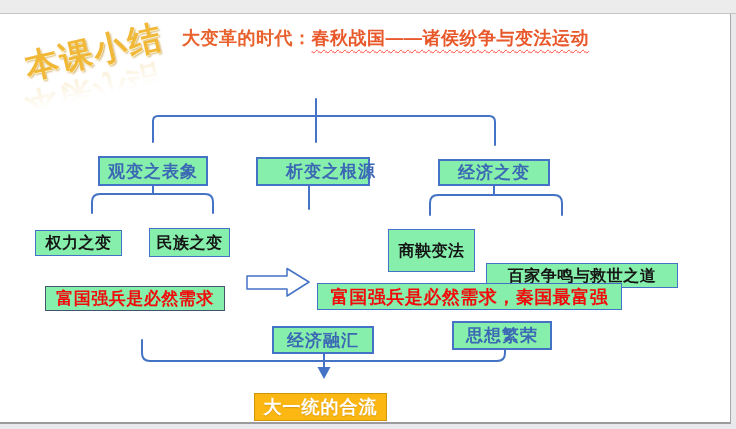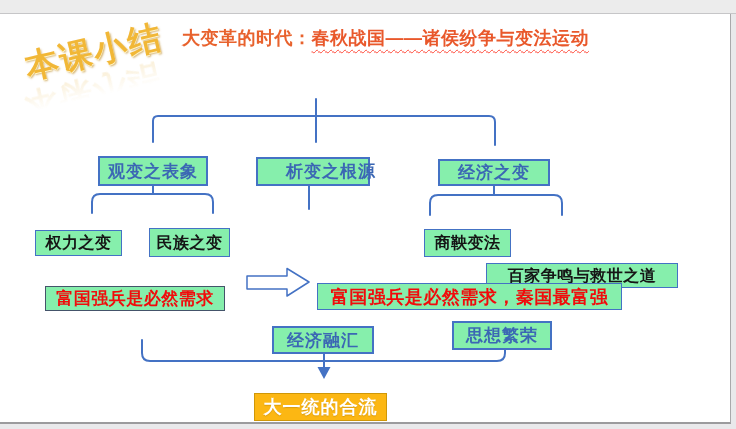--- a/index.html
+++ b/index.html
@@ -103,21 +103,21 @@
 
       <div class="title"><span>大变革的时代：</span><span class="emph">春秋战国——诸侯纷争与变法运动</span></div>
 
 
       <div class="node blue-node" style="left:98px;top:142px;width:110px;height:30px;">观变之表象</div>
       <div class="node blue-node" style="left:256px;top:143px;width:114px;height:29px;padding-left:36px;">析变之根源</div>
       <div class="node blue-node" style="left:438px;top:145px;width:112px;height:27px;">经济之变</div>
 
       <div class="node black-node" style="left:35px;top:216px;width:87px;height:26px;">权力之变</div>
       <div class="node black-node" style="left:149px;top:214px;width:81px;height:29px;">民族之变</div>
-      <div class="node black-node" style="left:388px;top:215px;width:87px;height:28px;margin-left:36px;">商鞅变法</div>
+      <div class="node black-node" style="left:388px;top:215px;width:87px;height:43px;">商鞅变法</div>
       <div class="node black-node" style="left:486px;top:217px;width:192px;height:25px;margin-top:32px;">百家争鸣与救世之道</div>
 
       <div class="node cause red-text" style="left:45px;top:272px;width:180px;height:25px;">富国强兵是必然需求</div>
       <div class="node effect red-text" style="left:317px;top:269px;width:305px;height:27px;">富国强兵是必然需求，秦国最富强</div>
 
       <div class="node blue-node" style="left:272px;top:312px;width:102px;height:28px;">经济融汇</div>
       <div class="node blue-node" style="left:452px;top:307px;width:100px;height:29px;">思想繁荣</div>
 
       <div class="node gold" style="left:254px;top:379px;width:133px;height:28px;">大一统的合流</div>
     </div>

